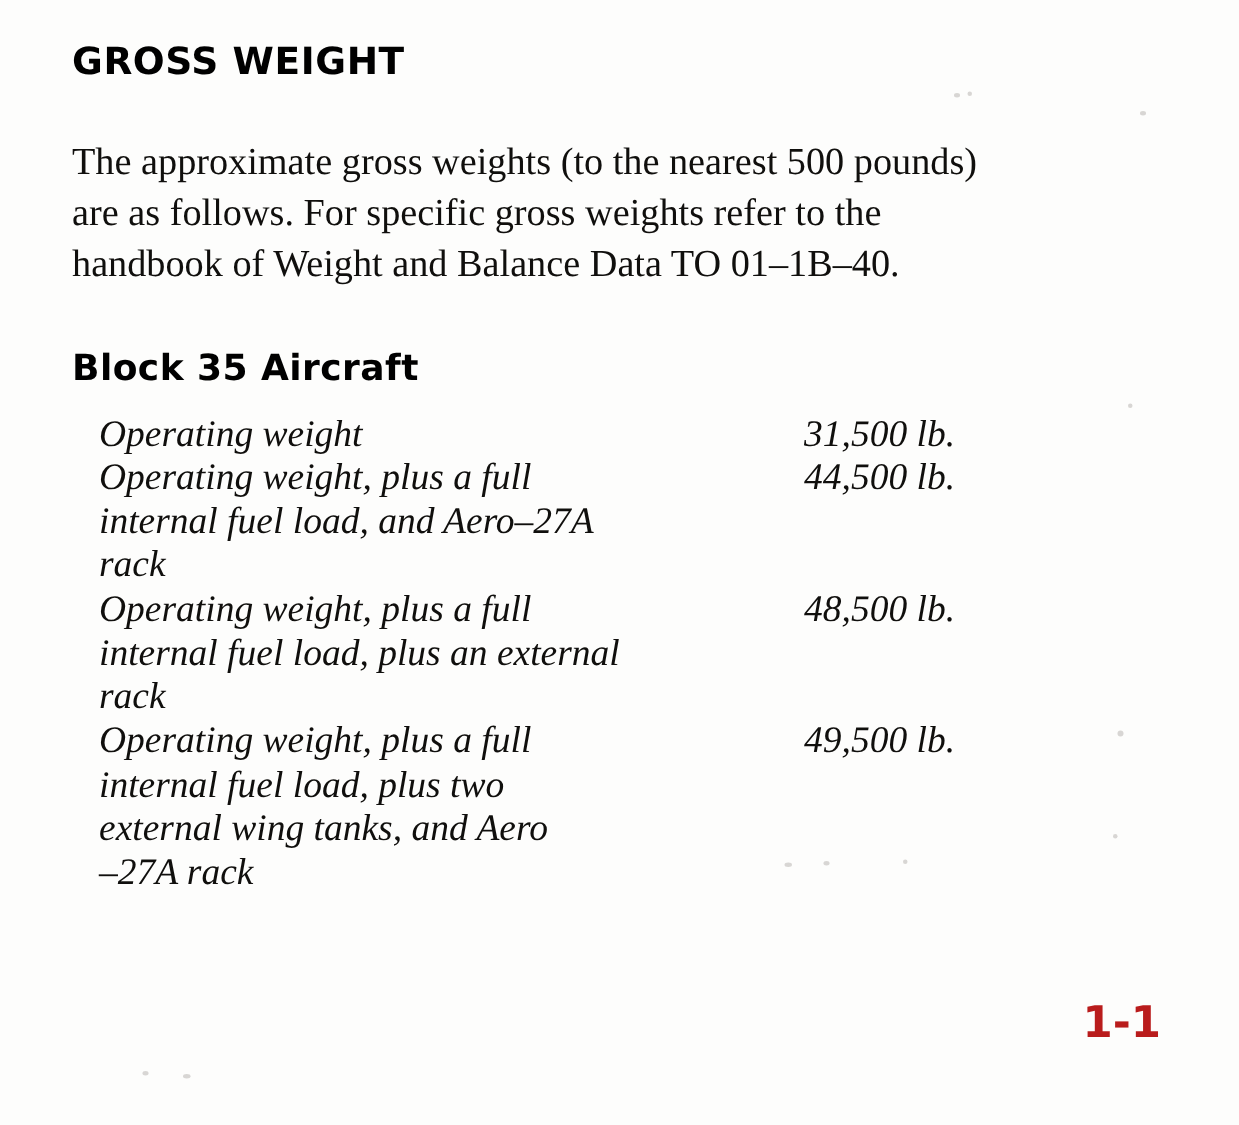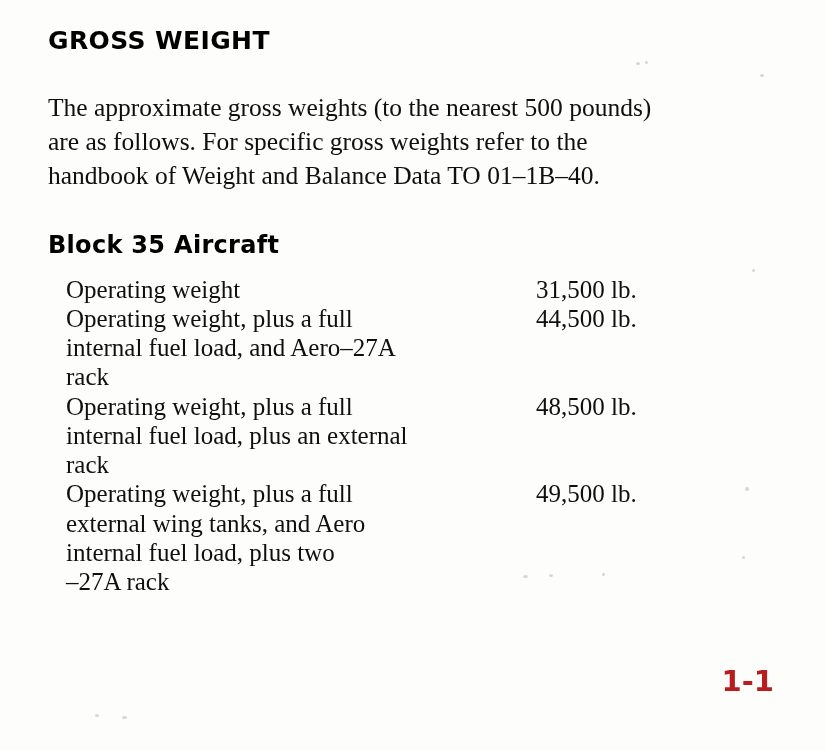--- a/index.html
+++ b/index.html
@@ -48,20 +48,21 @@
     font-weight: bold;
     font-size: 24px;
     letter-spacing: 0.3px;
     margin: 38px 0 0 2px;
     color: #000000;
   }
   .weights {
     margin-top: 16px;
     margin-left: 20px;
     width: 700px;
+    font-style: italic;
   }
   .weight-row {
     position: relative;
     display: flex;
     align-items: flex-start;
   }
   .weight-desc {
     font-size: 25px;
     line-height: 1.17;
     width: 470px;
@@ -139,22 +140,22 @@
         <div>Operating weight, plus a full</div>
         <div>internal fuel load, plus an external</div>
         <div>rack</div>
       </div>
       <div class="weight-value">48,500 lb.</div>
     </div>
 
     <div class="weight-row">
       <div class="weight-desc">
         <div>Operating weight, plus a full</div>
+        <div>internal fuel load, plus two</div>
         <div>external wing tanks, and Aero</div>
-        <div>internal fuel load, plus two</div>
         <div>–27A rack</div>
       </div>
       <div class="weight-value">49,500 lb.</div>
     </div>
 
   </div>
 
   <div class="page-number">1-1</div>
 
 </div>

